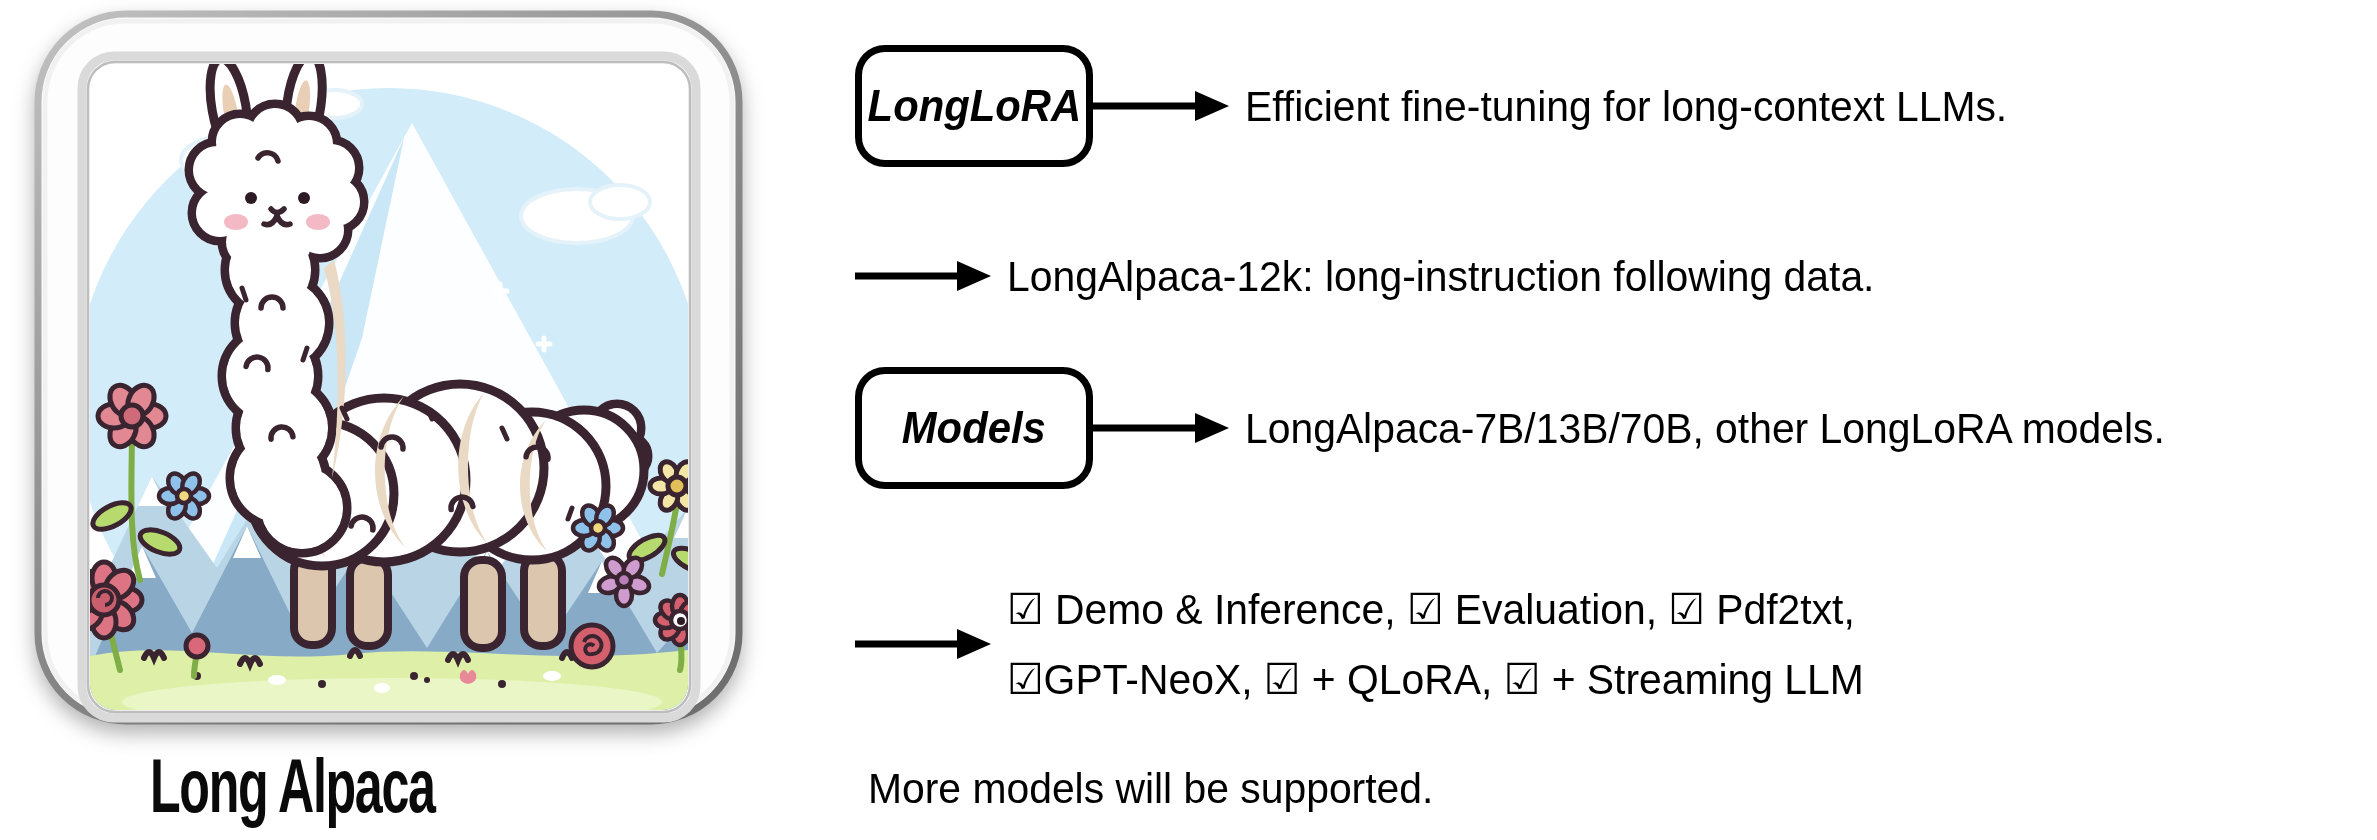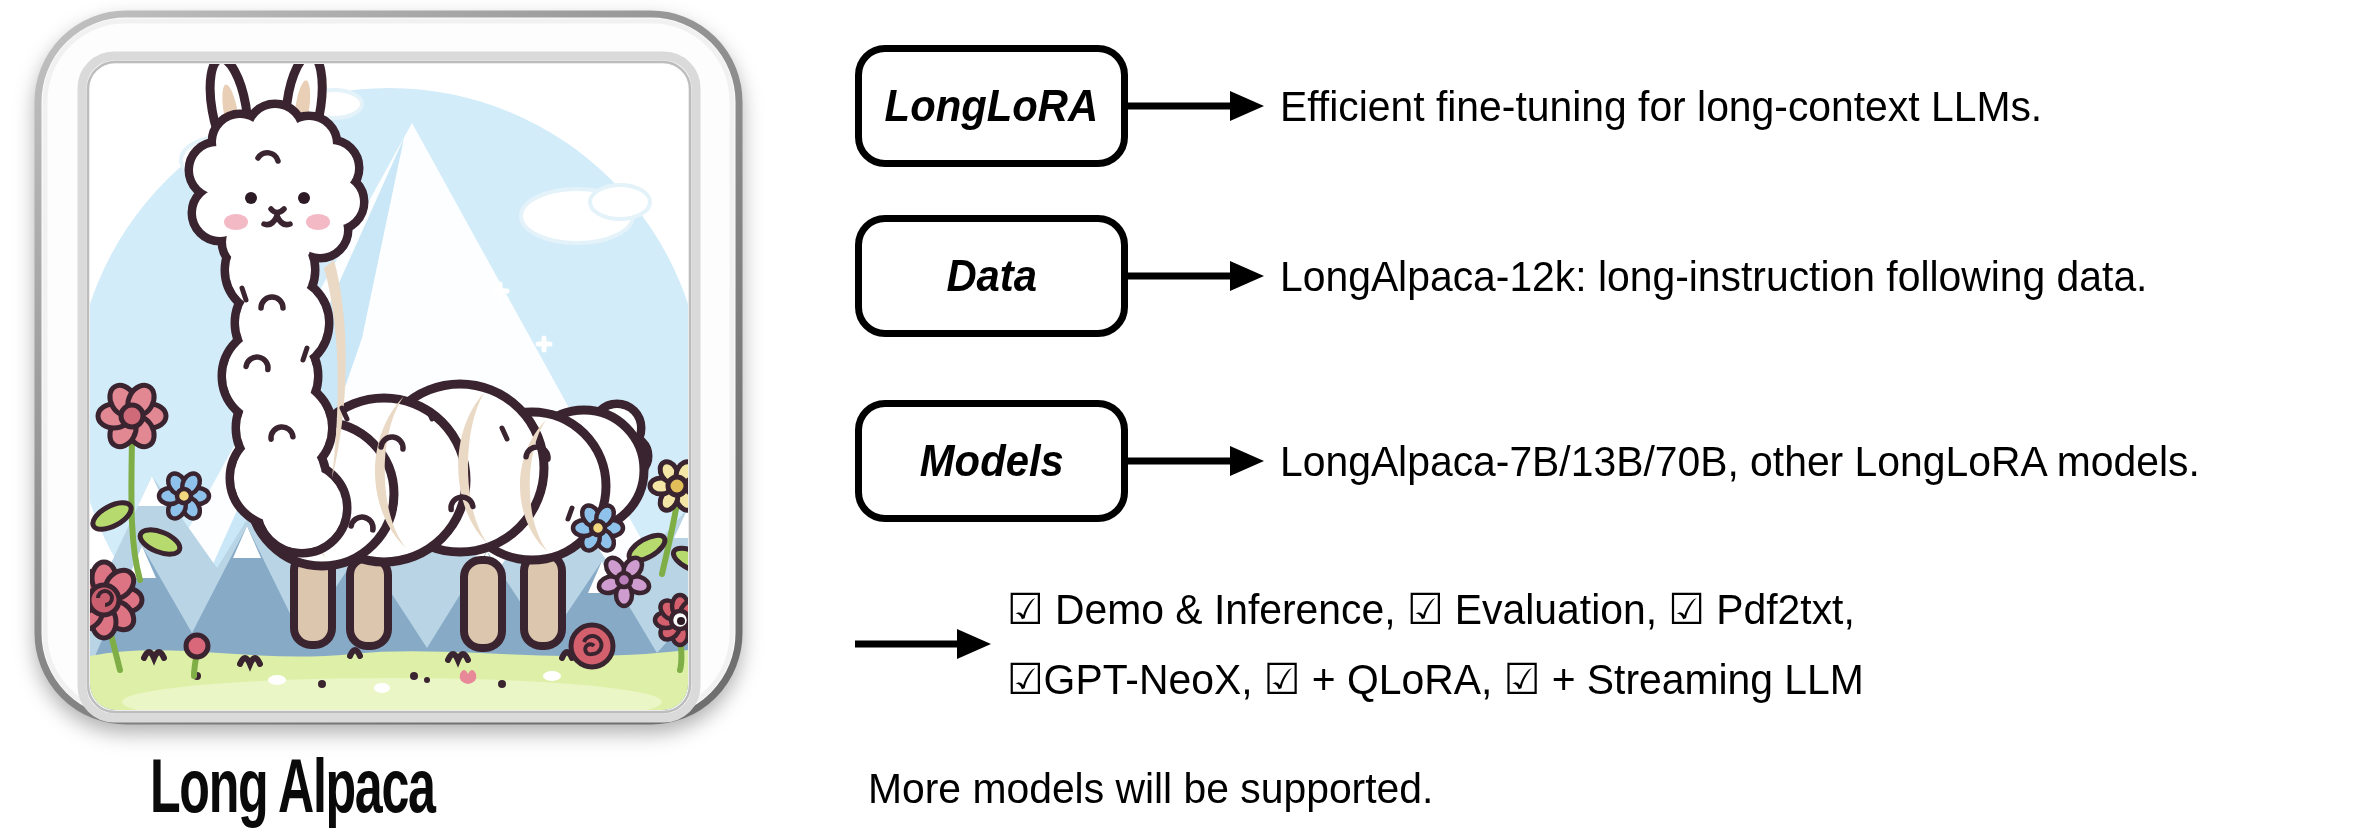--- a/index.html
+++ b/index.html
@@ -8,21 +8,21 @@
 
   
   .badge{position:absolute;left:32px;top:8px;width:713px;height:719px;margin:0;}
   .badge svg{display:block;filter:drop-shadow(0 9px 10px rgba(0,0,0,.30));}
   .caption{position:absolute;left:150px;top:742px;font-size:76px;font-weight:700;
            letter-spacing:-2px;transform:scaleX(.66);transform-origin:left center;
            white-space:nowrap;color:#0a0a0a;}
 
   
   .row{position:absolute;left:855px;height:122px;display:flex;align-items:center;}
-  .tagbox{box-sizing:border-box;width:273px;height:122px;border:7px solid #000;
+  .tagbox{box-sizing:border-box;width:238px;height:122px;border:7px solid #000;
           border-radius:30px;background:#fff;display:flex;align-items:center;justify-content:center;}
   .tagbox span{font-style:italic;font-weight:700;font-size:44px;transform:scaleX(.95);white-space:nowrap;}
   .arrow{flex:0 0 auto;margin-left:0;}
   .desc{margin-left:16px;font-size:43px;line-height:66px;transform:scaleX(.95);
         transform-origin:left center;white-space:nowrap;}
   .desc.two-line div{line-height:70px;}
   .footer-note{position:absolute;left:868px;top:763px;font-size:43px;line-height:50px;
                transform:scaleX(.95);transform-origin:left center;white-space:nowrap;}
 </style>
 </head>
@@ -334,31 +334,28 @@
       <span>LongLoRA</span>
     </div>
     <svg class="arrow" width="136" height="44" viewBox="0 0 136 44">
       <line x1="0" y1="22" x2="104" y2="22" stroke="#000" stroke-width="7"></line>
         <polygon points="102,7 136,22 102,37" fill="#000"></polygon>
     </svg>
     <div class="desc">Efficient fine-tuning for long-context LLMs.</div>
   </div>
 
   <div class="row" style="top:215px">
-    <div class="tagbox">
-      <span>Data</span>
-    </div>
     <svg class="arrow" width="136" height="44" viewBox="0 0 136 44">
       <line x1="0" y1="22" x2="104" y2="22" stroke="#000" stroke-width="7"></line>
         <polygon points="102,7 136,22 102,37" fill="#000"></polygon>
     </svg>
     <div class="desc">LongAlpaca-12k: long-instruction following data.</div>
   </div>
 
-  <div class="row" style="top:400px">
+  <div class="row" style="top:367px">
     <div class="tagbox">
       <span>Models</span>
     </div>
     <svg class="arrow" width="136" height="44" viewBox="0 0 136 44">
       <line x1="0" y1="22" x2="104" y2="22" stroke="#000" stroke-width="7"></line>
         <polygon points="102,7 136,22 102,37" fill="#000"></polygon>
     </svg>
     <div class="desc">LongAlpaca-7B/13B/70B, other LongLoRA models.</div>
   </div>
 

